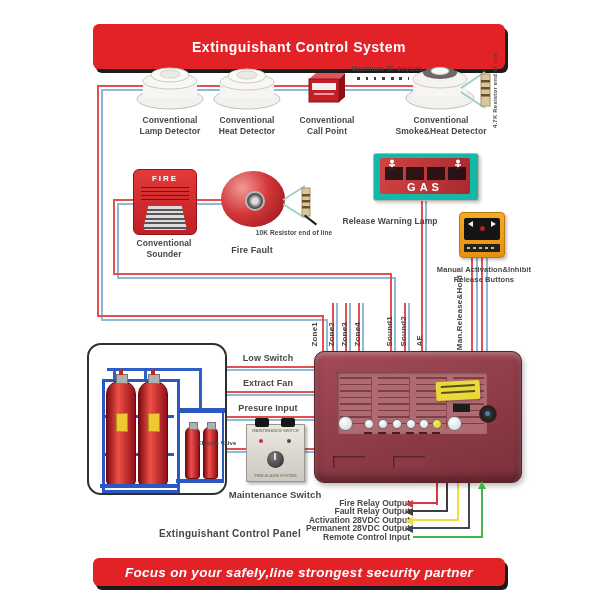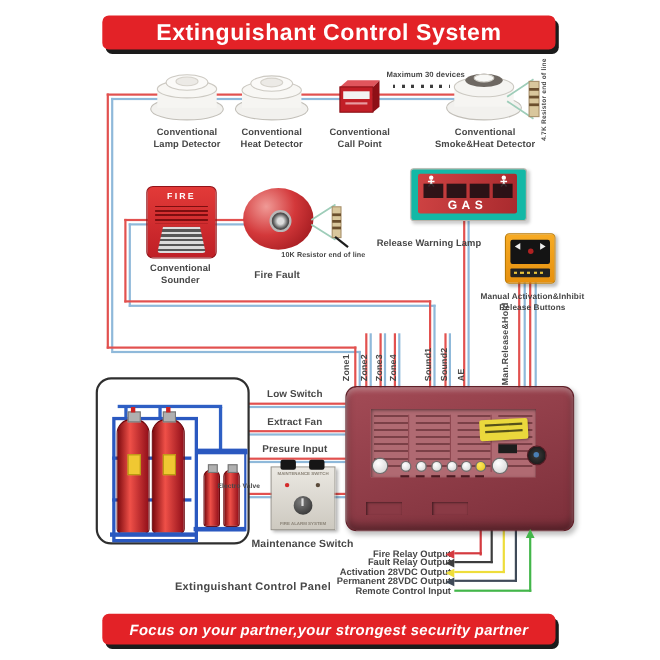--- a/index.html
+++ b/index.html
@@ -2,21 +2,21 @@
 <html><head>
 <meta charset="utf-8">
 <style>
   html,body{margin:0;padding:0;background:#fff;}
   .canvas{position:relative;width:600px;height:600px;background:#fff;overflow:hidden;
           font-family:"Liberation Sans",sans-serif;}
   
   .banner{position:absolute;left:93px;width:412px;background:#e32227;border-radius:6px;
           box-shadow:3px 4px 0 #1b1b1b;display:flex;align-items:center;justify-content:center;
           color:#fff;font-weight:bold;}
-  .banner.top{top:14px;height:31px;font-size:21px;letter-spacing:.5px;}
+  .banner.top{top:24px;height:45px;font-size:14px;letter-spacing:.5px;}
   .banner.bottom{top:558px;height:28px;font-size:13.5px;font-style:italic;letter-spacing:.3px;}
   
   .wire{position:absolute;}
   .wr{background:#e2514f}.wb{background:#8fb9da}
   .c0{background:#d43a3f}.c1{background:#3d3d3d}.c2{background:#eedd3a}.c3{background:#3f4a58}.c4{background:#43b64a}
   
   .lab{position:absolute;font-weight:bold;color:#474747;text-align:center;font-size:8.5px;
        line-height:1.3;letter-spacing:.1px;z-index:6;}
   .vlab{position:absolute;writing-mode:vertical-rl;transform:rotate(180deg);font-size:8px;
         font-weight:bold;color:#474747;letter-spacing:.2px;z-index:6;white-space:nowrap;}
@@ -111,21 +111,21 @@
 </style>
 </head>
 <body>
 
 <div class="canvas">
 
   <div class="banner top">
     <span>Extinguishant Control System</span>
   </div>
   <div class="banner bottom">
-    <span>Focus on your partner,your strongest security partner</span>
+    <span>Focus on your safely,line strongest security partner</span>
   </div>
 
   <div id="wires">
       <div class="wire wr" style="left: 97px; top: 85px; width: 363px; height: 2px;"></div>
       <div class="wire wb" style="left: 101px; top: 89px; width: 359px; height: 2px;"></div>
       <div class="wire wr" style="left: 97px; top: 85px; width: 2px; height: 232px;"></div>
       <div class="wire wb" style="left: 101px; top: 89px; width: 2px; height: 230px;"></div>
       <div class="wire wr" style="left: 97px; top: 315px; width: 227px; height: 2px;"></div>
       <div class="wire wb" style="left: 101px; top: 319px; width: 227px; height: 2px;"></div>
       <div class="wire wr" style="left: 322px; top: 315px; width: 2px; height: 38px;"></div>

